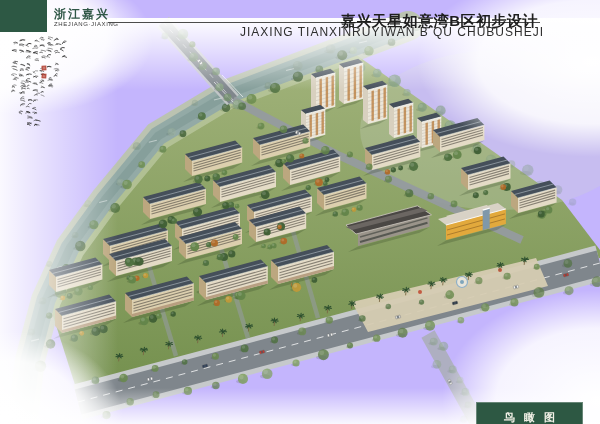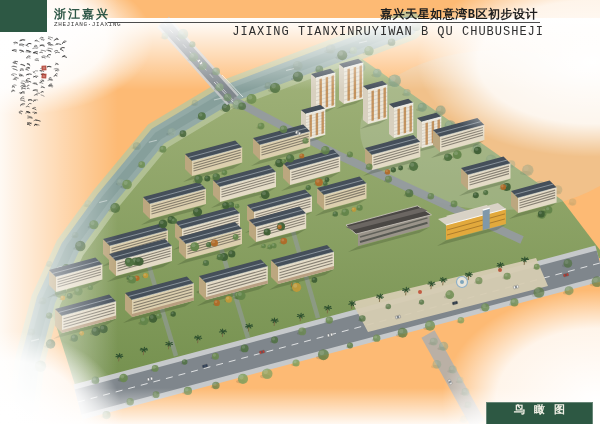--- a/index.html
+++ b/index.html
@@ -1,31 +1,31 @@
 <!DOCTYPE html>
 <html><head>
 <meta charset="utf-8">
 <style>
   html,body{margin:0;padding:0;background:#fff;}
-  .sheet{position:relative;width:600px;height:424px;background:#fdba74;overflow:hidden;
-         font-family:Liberation Mono, monospace;}
+  .sheet{position:relative;width:600px;height:424px;background:#c4b5fd;overflow:hidden;
+         font-family:Liberation Sans, sans-serif;}
   #scene{position:absolute;left:0;top:0;}
   
   .logo-block{position:absolute;left:0;top:0;width:47px;height:32px;}
   .logo-cn{position:absolute;left:54px;top:6px;font-size:12px;font-weight:bold;
            letter-spacing:2px;}
   .logo-en{position:absolute;left:54px;top:21px;font-size:6px;letter-spacing:.6px;color:#3a3a3a;}
   .rule{position:absolute;left:108px;top:22px;width:432px;height:1px;background:#4c4c4c;}
-  .title-cn{position:absolute;right:62px;top:6px;font-size:12px;font-weight:bold;
+  .title-cn{position:absolute;right:62px;top:12px;font-size:15px;font-weight:bold;
             letter-spacing:.5px;color:#1e1e1e;white-space:nowrap;}
   .title-en{position:absolute;right:56px;top:25px;font-size:12px;letter-spacing:1px;
             color:#2e2e2e;white-space:nowrap;}
   
-  .caption{position:absolute;left:486px;top:402px;width:107px;height:23px;
-           display:flex;align-items:flex-start;justify-content:center;
+  .caption{position:absolute;left:476px;top:402px;width:107px;height:23px;
+           display:flex;align-items:flex-end;justify-content:center;
            box-shadow:inset 0 0 0 1px rgba(255,255,255,.28);}
   .caption span{font-size:11px;letter-spacing:9px;text-indent:9px;font-weight:bold;}
 </style>
 </head>
 <body>
 
 <div class="sheet">
 
   <svg id="scene" viewBox="0 0 600 424" width="600" height="424">
       <defs>

